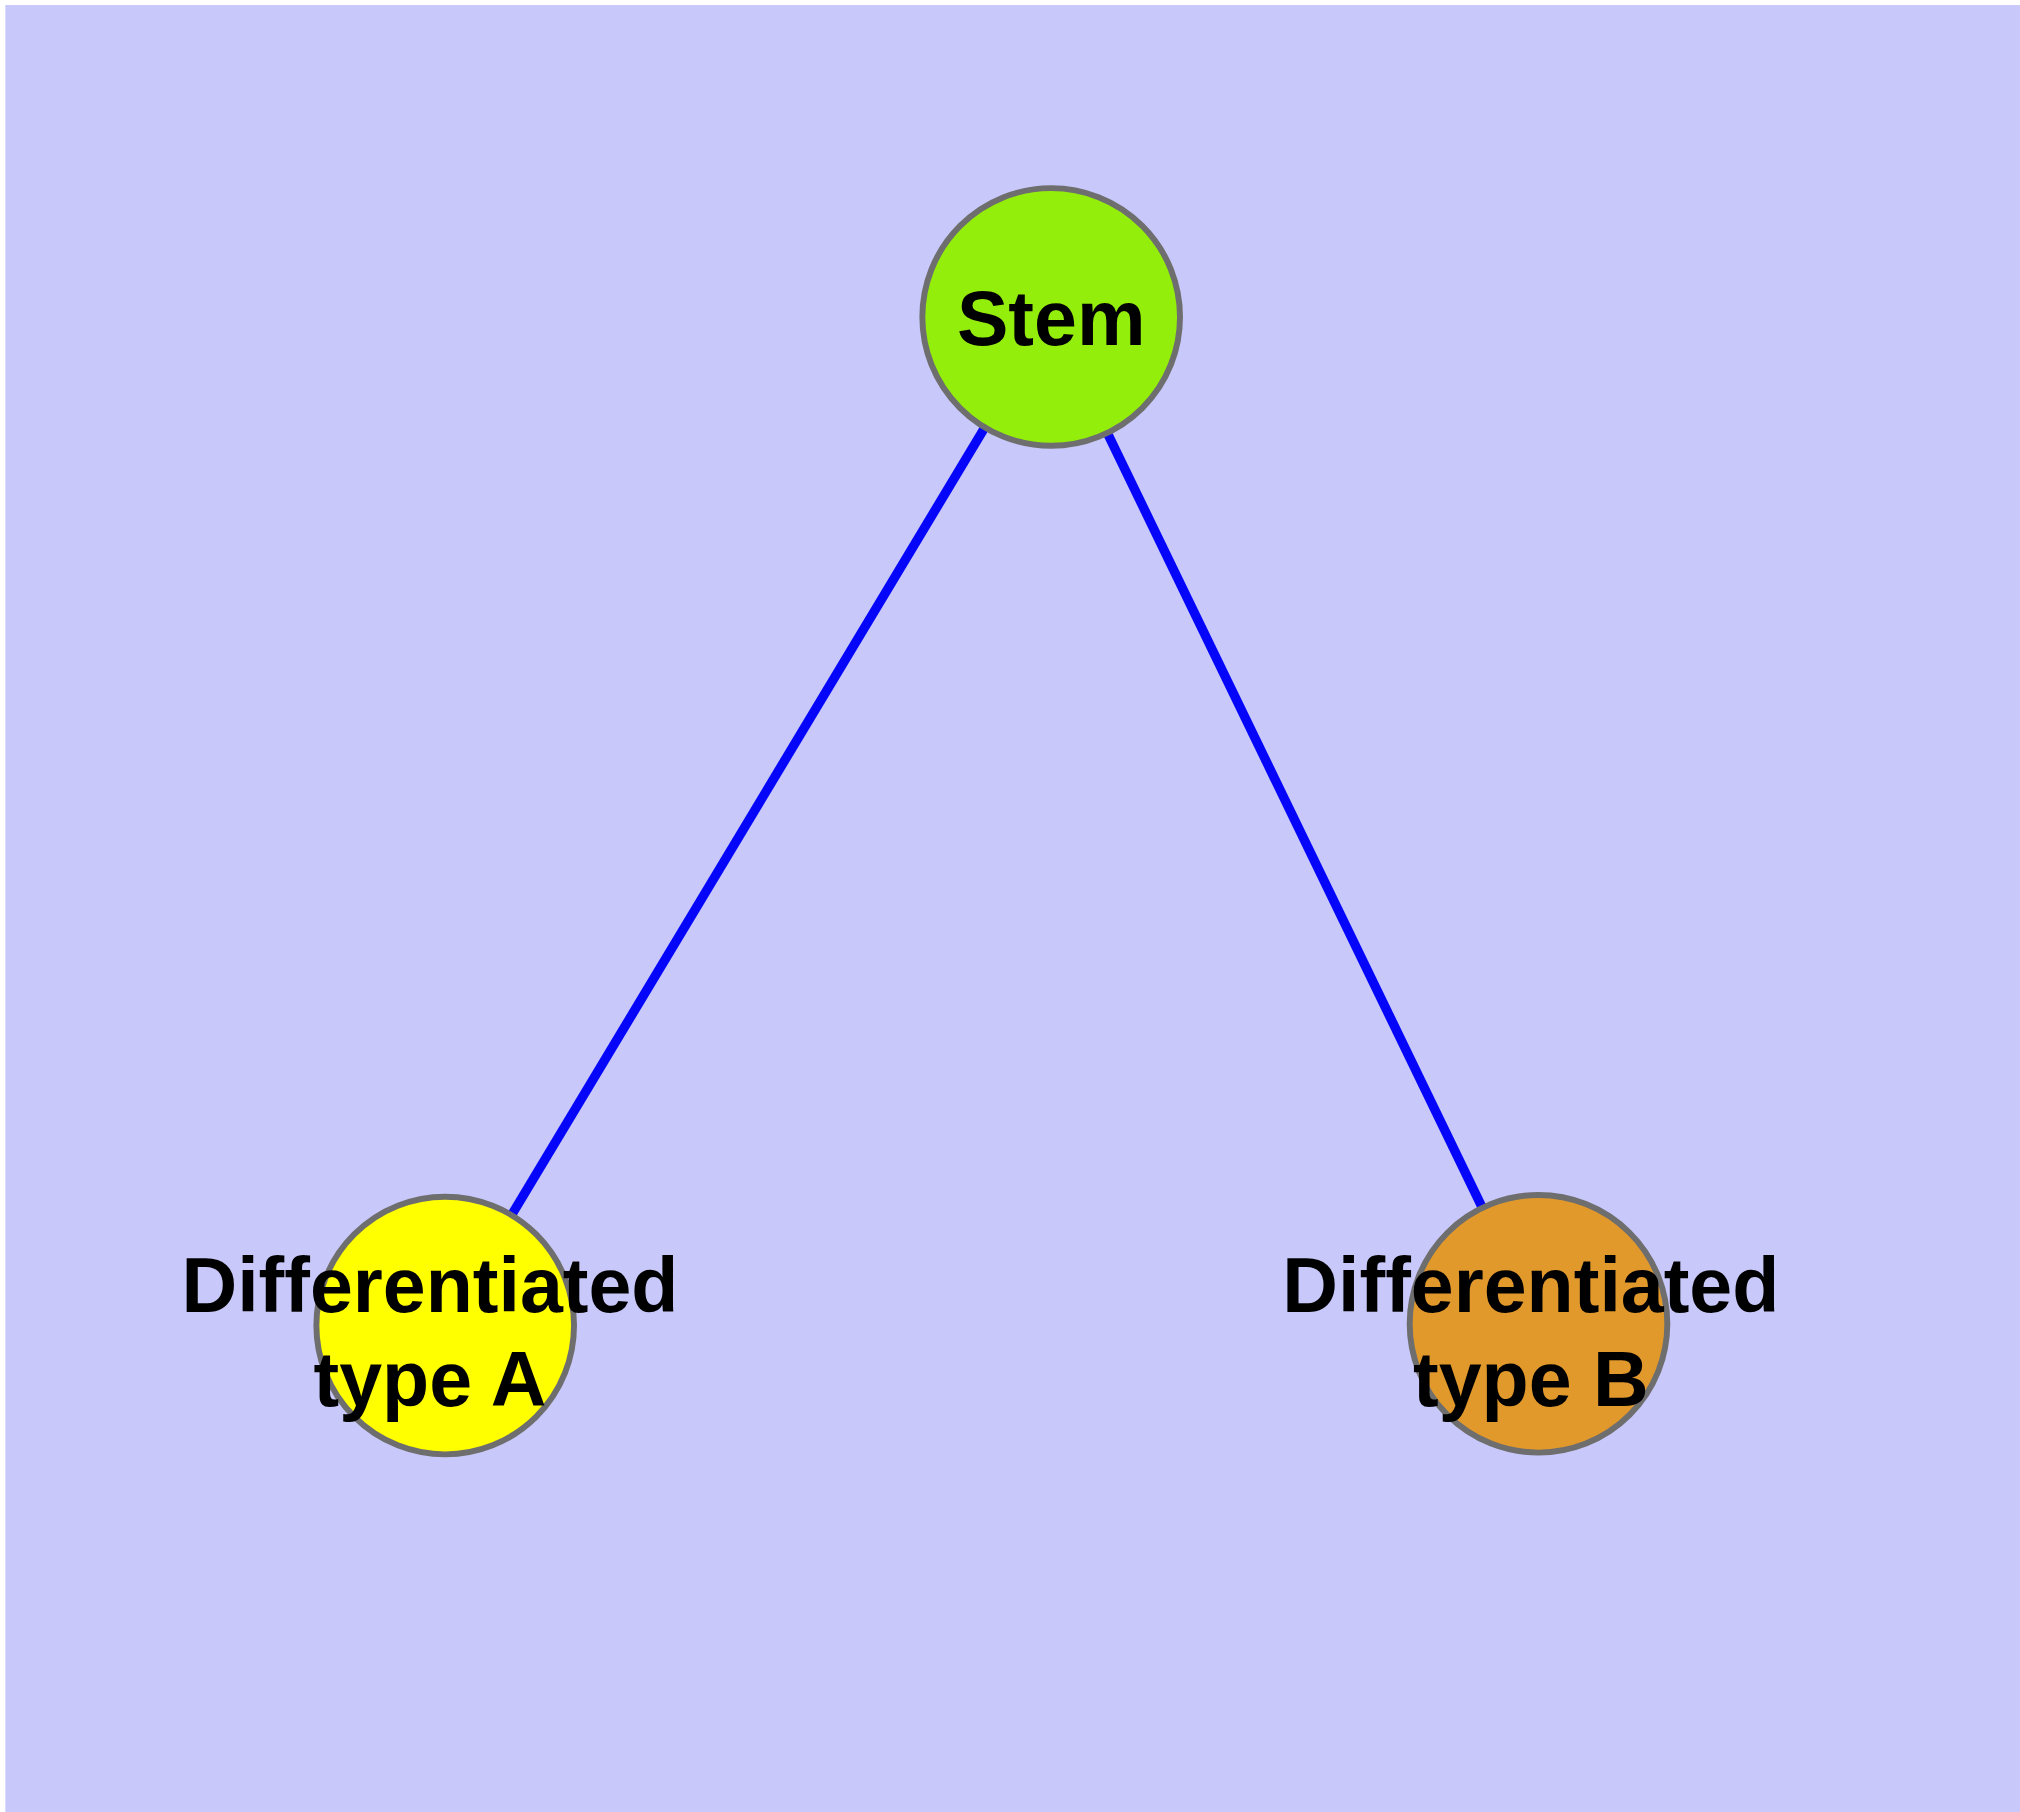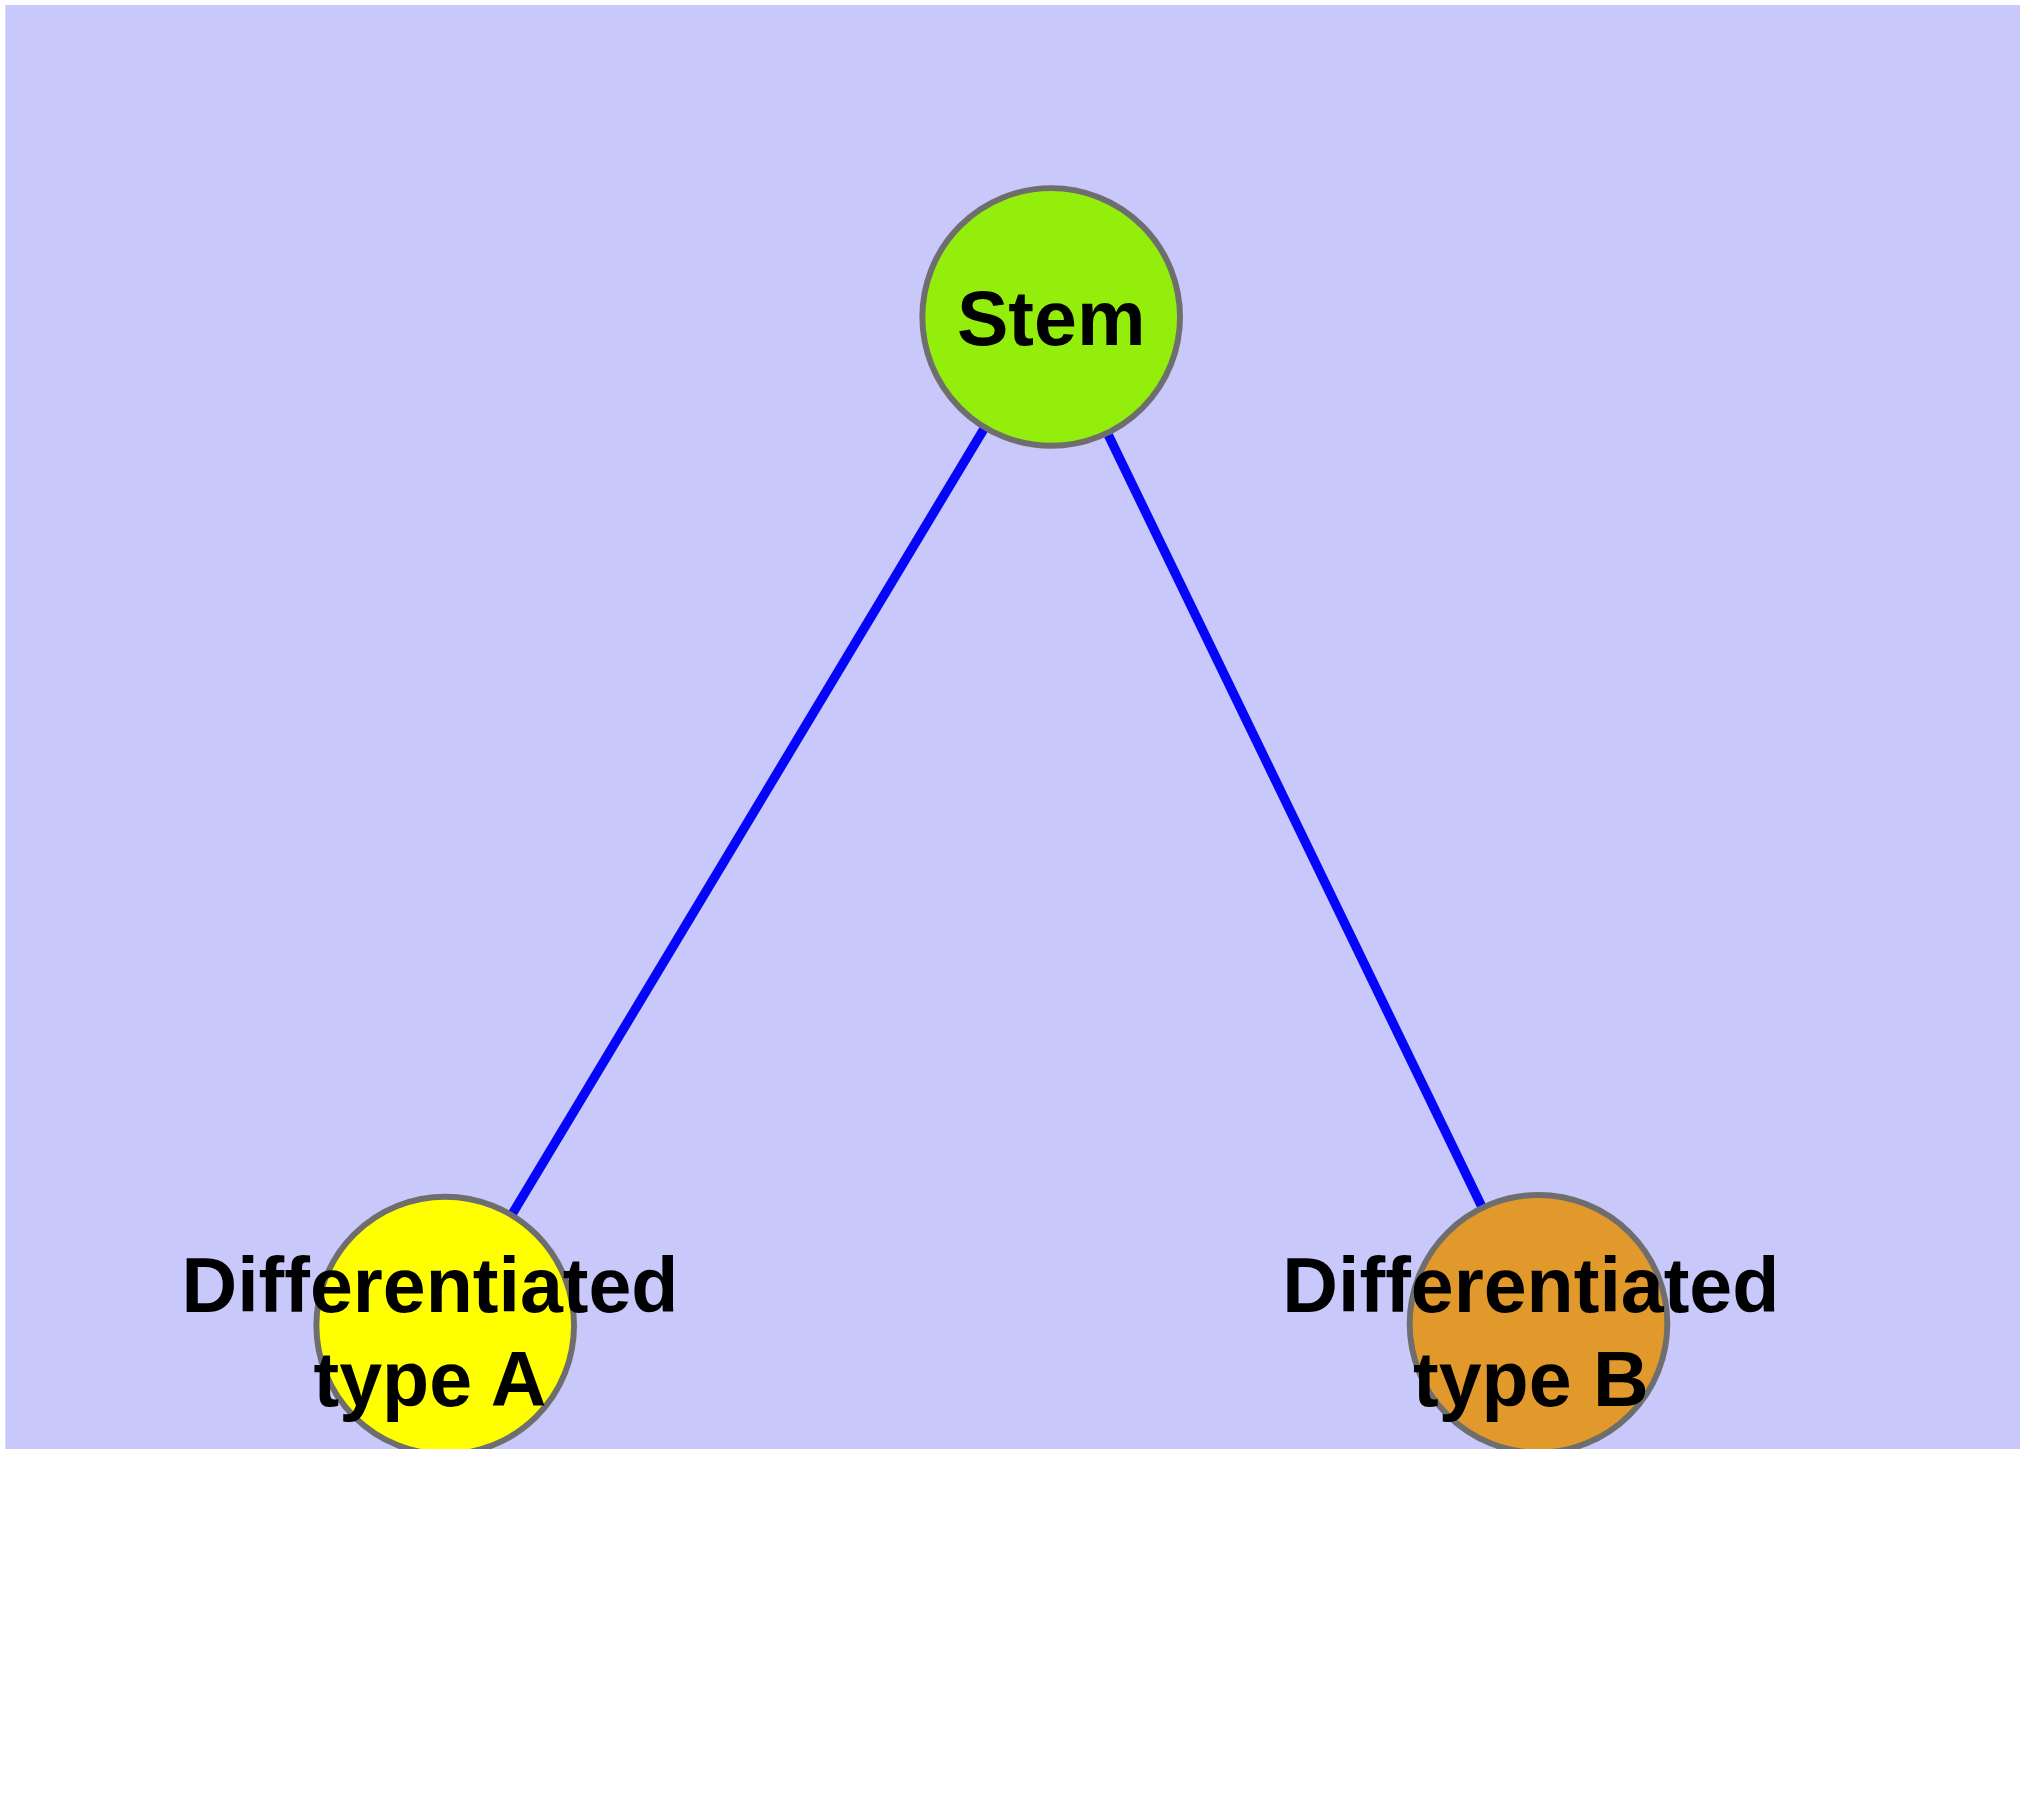--- a/index.html
+++ b/index.html
@@ -2,21 +2,21 @@
 <html style="font-size:13.6px"><head>
 <meta charset="utf-8">
 <style>
   html, body {
     margin: 0;
     padding: 0;
     background: #ffffff;
   }
   .diagram-wrap {
     width: 2021px;
-    height: 1449px;
+    height: 1812px;
     position: relative;
     font-family: "Liberation Sans", sans-serif;
   }
   svg.graph {
     display: block;
     width: 2021px;
     height: 1812px;
   }
   text.node-label {
     font-family: "Liberation Sans", sans-serif;

